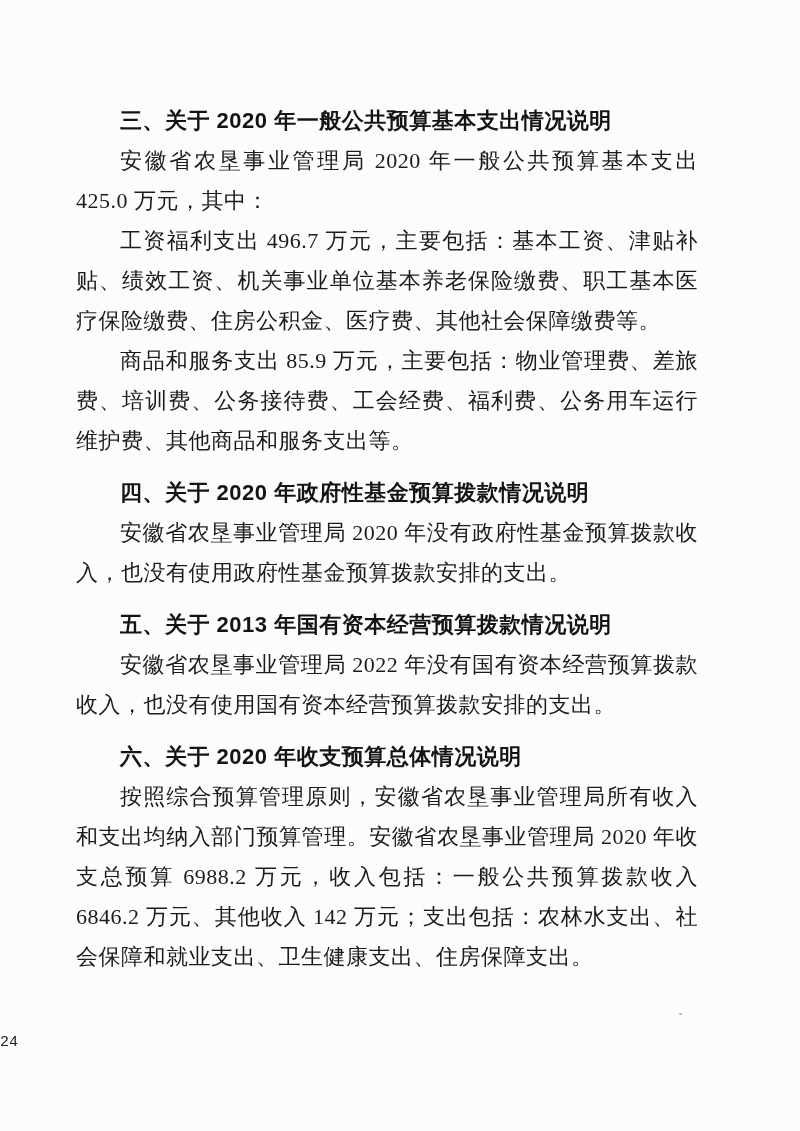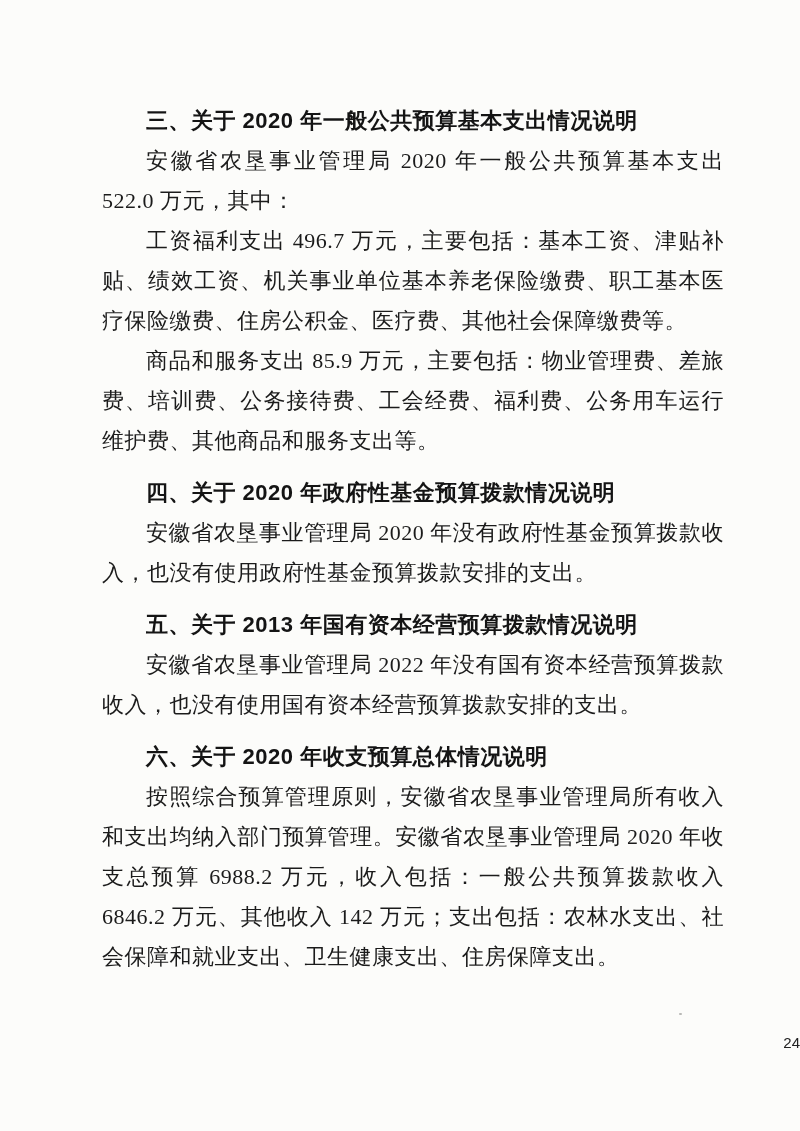--- a/index.html
+++ b/index.html
@@ -15,21 +15,21 @@
   .page {
     position: relative;
     width: 800px;
     height: 1131px;
     background: #fcfcfa;
     color: #1b1b1b;
     overflow: hidden;
   }
   .content {
     position: absolute;
-    left: 102px;
+    left: 76px;
     top: 101px;
     width: 622px;
     font-size: 22px;
     line-height: 40px;
     text-align: justify;
     letter-spacing: 0.5px;
   }
   .content p {
     margin: 0;
     text-indent: 2em;
@@ -46,45 +46,45 @@
     color: #141414;
   }
   .content h2.spaced {
     margin-top: 12px;
   }
   .page-number {
     position: absolute;
     left: 0;
     top: 1033px;
     width: 100%;
-    text-align: right;
+    text-align: left;
     font-size: 15px;
     line-height: 20px;
-    font-family: Liberation Sans, sans-serif;
+    font-family: Liberation Mono, monospace;
     color: #222;
   }
   .scan-speck {
     position: absolute;
     left: 679px;
     top: 1013px;
     width: 3px;
     height: 2px;
     background: #b9b9b6;
     border-radius: 1px;
   }
 </style>
 </head>
 <body>
 
 <div class="page">
 
   <div class="content">
 
     <h2>三、关于 2020 年一般公共预算基本支出情况说明</h2>
-    <p>安徽省农垦事业管理局 2020 年一般公共预算基本支出 522.0 万元，其中：</p>
+    <p>安徽省农垦事业管理局 2020 年一般公共预算基本支出 425.0 万元，其中：</p>
     <p>工资福利支出 496.7 万元，主要包括：基本工资、津贴补贴、绩效工资、机关事业单位基本养老保险缴费、职工基本医疗保险缴费、住房公积金、医疗费、其他社会保障缴费等。</p>
     <p>商品和服务支出 85.9 万元，主要包括：物业管理费、差旅费、培训费、公务接待费、工会经费、福利费、公务用车运行维护费、其他商品和服务支出等。</p>
 
     <h2 class="spaced">四、关于 2020 年政府性基金预算拨款情况说明</h2>
     <p>安徽省农垦事业管理局 2020 年没有政府性基金预算拨款收入，也没有使用政府性基金预算拨款安排的支出。</p>
 
     <h2 class="spaced">五、关于 2013 年国有资本经营预算拨款情况说明</h2>
     <p>安徽省农垦事业管理局 2022 年没有国有资本经营预算拨款收入，也没有使用国有资本经营预算拨款安排的支出。</p>
 
     <h2 class="spaced">六、关于 2020 年收支预算总体情况说明</h2>

